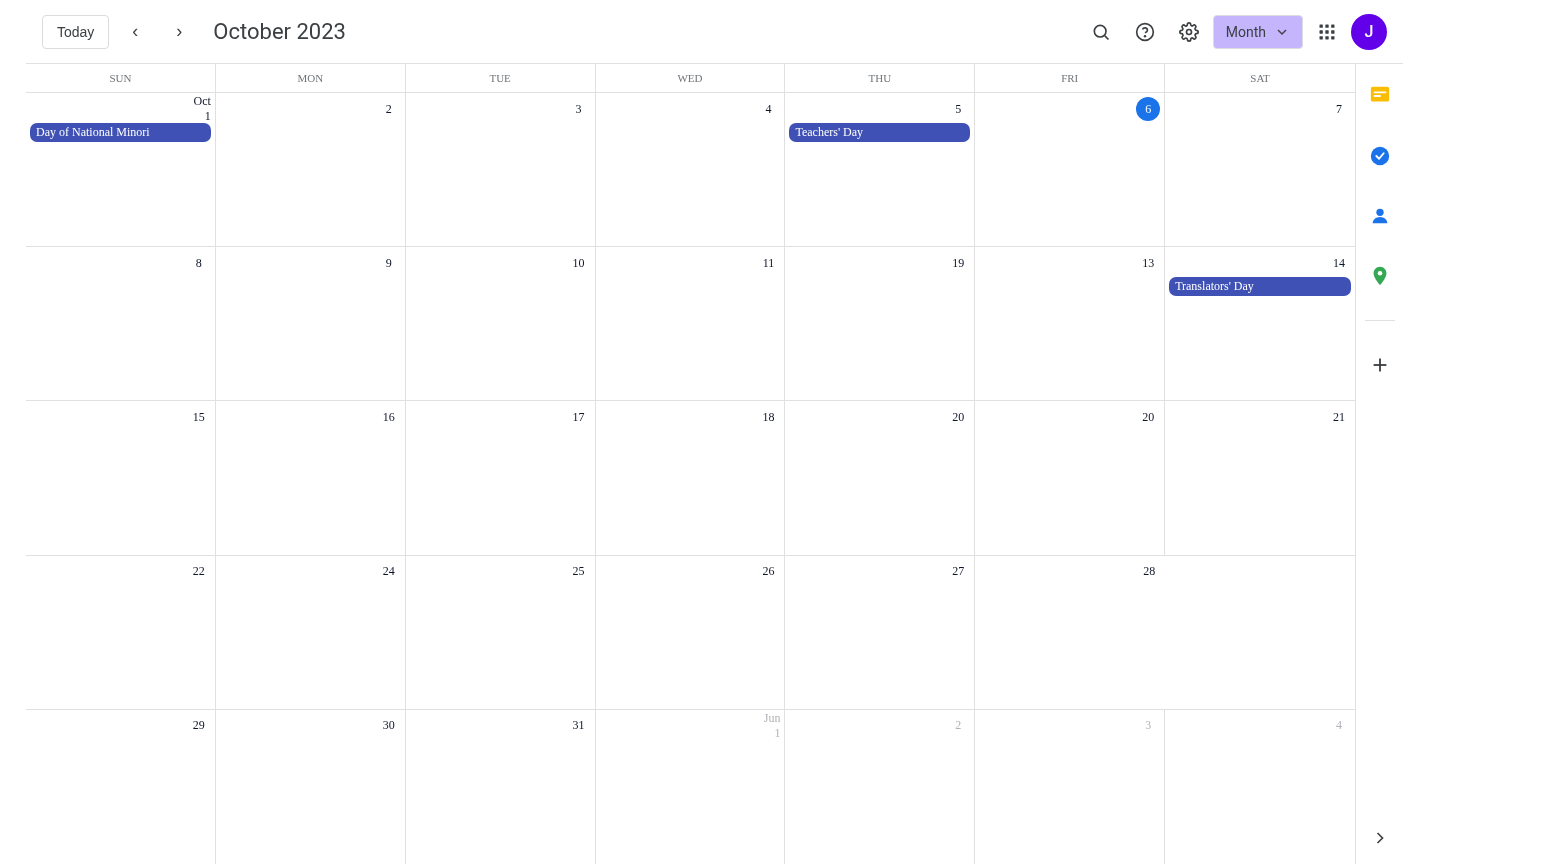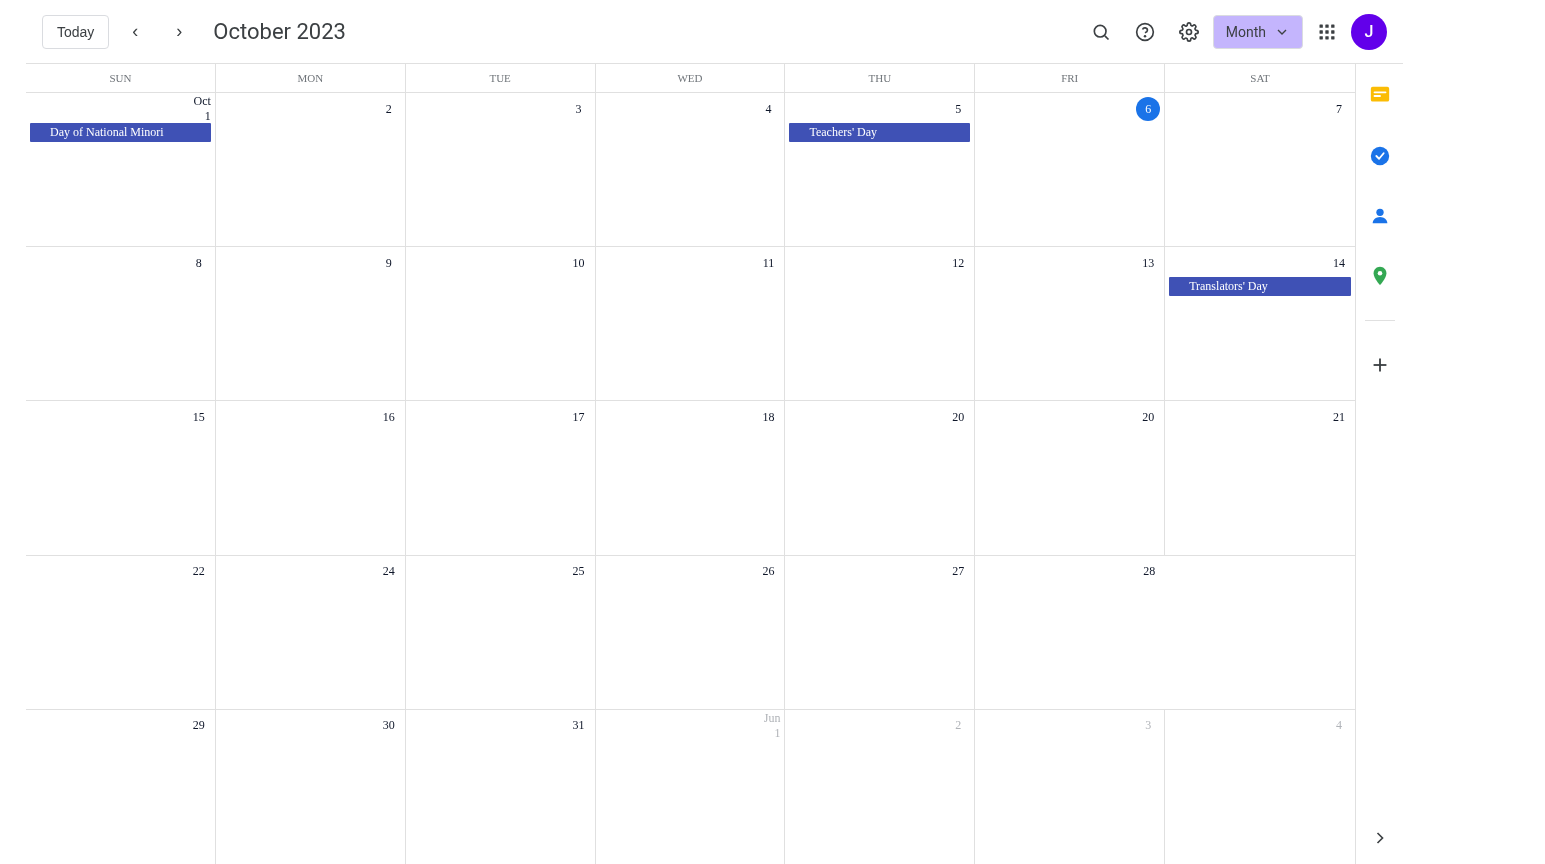--- a/index.html
+++ b/index.html
@@ -153,22 +153,22 @@
     }
     .day-number.other-month {
       color: #b0b3b8;
     }
     .day-number.first-of-month {
       font-weight: 500;
     }
 
     .event-chip {
       margin-top: 2px;
-      padding: 2px 20px;
-      border-radius: 1px;
+      padding: 2px 6px;
+      border-radius: 7px;
       font-size: 12px;
       font-weight: 500;
       color: #fff;
       background: #3f51b5;
       white-space: nowrap;
       overflow: hidden;
       text-overflow: ellipsis;
       cursor: pointer;
     }
 
@@ -305,21 +305,21 @@
           <div class="day-cell">
             <div class="day-number">9</div>
           </div>
           <div class="day-cell">
             <div class="day-number">10</div>
           </div>
           <div class="day-cell">
             <div class="day-number">11</div>
           </div>
           <div class="day-cell">
-            <div class="day-number">12</div>
+            <div class="day-number">19</div>
           </div>
           <div class="day-cell">
             <div class="day-number">13</div>
           </div>
           <div class="day-cell">
             <div class="day-number">14</div>
             <div class="event-chip">Translators' Day</div>
           </div>
         </div>
 

